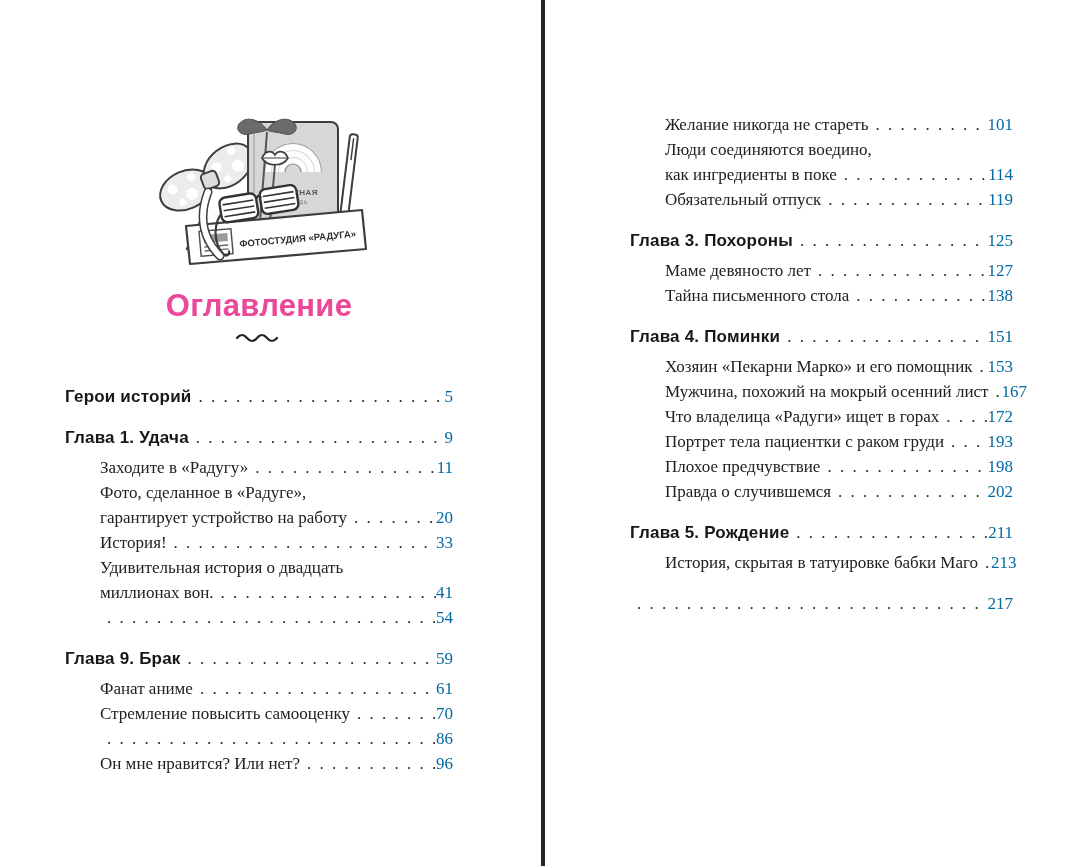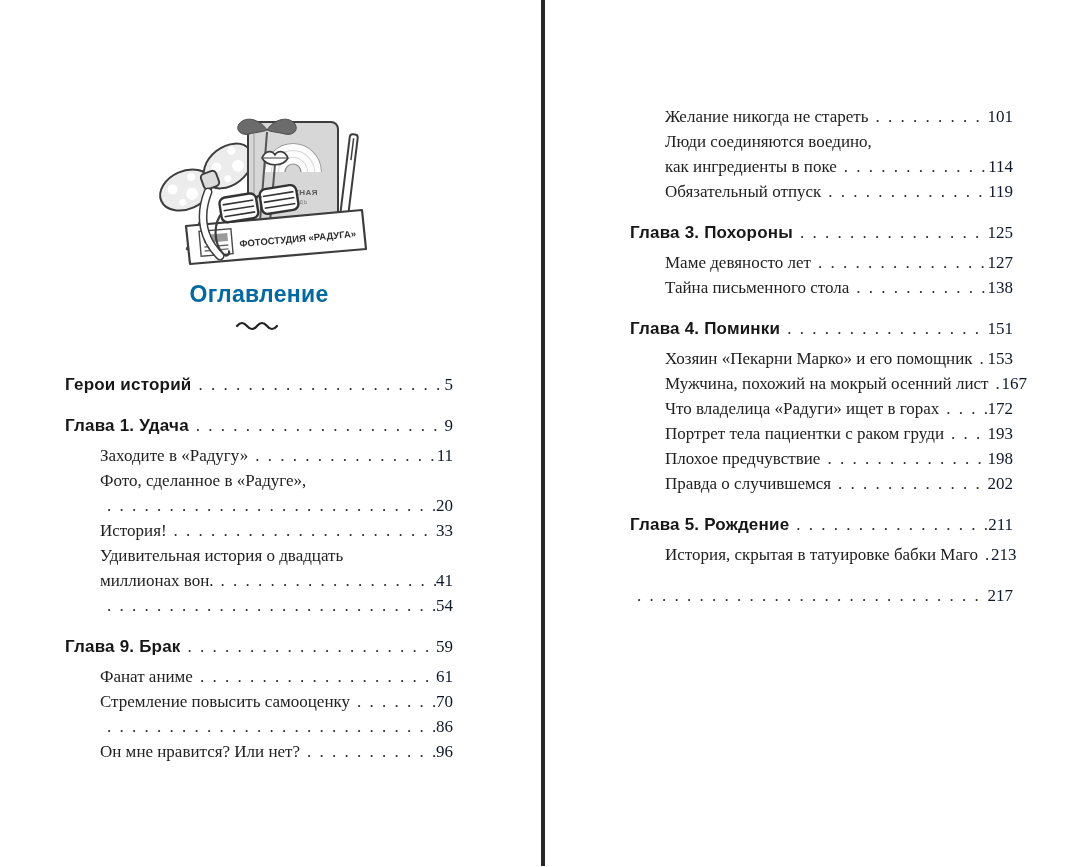--- a/index.html
+++ b/index.html
@@ -5,32 +5,32 @@
   html,body{margin:0;padding:0;background:#ffffff;}
   .screen{position:relative;width:1081px;height:867px;background:#ffffff;overflow:hidden;
           font-family:"Liberation Serif", serif;color:#212121;}
   .divider{position:absolute;left:541px;top:0;width:4px;height:866px;background:#262626;}
 
   .page{position:absolute;top:0;}
   .page-left{left:65px;width:388px;}
   .page-right{left:630px;top:96px;width:383px;}
 
   .art{display:block;margin:106px auto 0;width:222px;height:160px;}
-  .book-title{margin-top:12px;text-align:center;font-family:"Liberation Sans", sans-serif;
-              font-weight:700;font-size:23px;line-height:32px;color:#0369a1;letter-spacing:.3px;}
+  .book-title{margin-top:24px;text-align:center;font-family:"Liberation Sans", sans-serif;
+              font-weight:700;font-size:31px;line-height:32px;color:#ec4899;letter-spacing:.3px;}
   .ornament{display:block;margin:8px auto 0;}
 
   .toc{margin-top:40px;}
   .entry{margin:0;}
   .entry .line{display:flex;align-items:baseline;line-height:25px;font-size:17px;}
   .entry .wrapline{line-height:25px;font-size:17px;white-space:nowrap;}
   .entry .txt{white-space:nowrap;}
   .entry .leader{flex:1;min-width:0;overflow:hidden;white-space:nowrap;
                  padding-left:7px;padding-right:6px;word-spacing:4px;color:#2a2a2a;}
-  .entry .page-num{text-align:right;color:#0f172a;}
+  .entry .page-num{text-align:right;color:#0369a1;}
   .entry.chapter{margin-top:16px;margin-bottom:5px;}
   .entry.chapter.first{margin-top:0;margin-bottom:8px;}
   .entry.chapter .txt, .entry.chapter .wrapline{
       font-family:"Liberation Sans", sans-serif;font-weight:700;color:#171717;letter-spacing:.2px;text-align:center;}
   .entry.sub{padding-left:35px;}
 </style>
 </head>
 <body>
 
 <div class="screen">
@@ -151,20 +151,21 @@
       <span class="leader">. . . . . . . . . . . . . . . . . . . . . . . . . . . . . . . . . . . . . . . . . . . . . . . . . . . . . . . . . . . . . . . . . . . . . . </span>
       <span class="page-num">11</span>
     </div>
   </div>
 
   <div class="entry sub">
     <div class="extra-lines">
             <div class="wrapline">Фото, сделанное в «Радуге»,</div>
           </div>
     <div class="line">
+      <span class="txt">гарантирует устройство на работу</span>
       <span class="leader">. . . . . . . . . . . . . . . . . . . . . . . . . . . . . . . . . . . . . . . . . . . . . . . . . . . . . . . . . . . . . . . . . . . . . . </span>
       <span class="page-num">20</span>
     </div>
   </div>
 
   <div class="entry sub">
     <div class="extra-lines"></div>
     <div class="line">
       <span class="txt">История!</span>
       <span class="leader">. . . . . . . . . . . . . . . . . . . . . . . . . . . . . . . . . . . . . . . . . . . . . . . . . . . . . . . . . . . . . . . . . . . . . . </span>
@@ -233,21 +234,21 @@
       <span class="leader">. . . . . . . . . . . . . . . . . . . . . . . . . . . . . . . . . . . . . . . . . . . . . . . . . . . . . . . . . . . . . . . . . . . . . . </span>
       <span class="page-num">96</span>
     </div>
   </div>
 </div>
   </div>
 
   <div class="divider"></div>
 
   <div class="page page-right">
-    <div class="toc" style="margin-top:8px;">
+    <div class="toc" style="margin-top:16px;">
   <div class="entry sub">
     <div class="extra-lines"></div>
     <div class="line">
       <span class="txt">Желание никогда не стареть</span>
       <span class="leader">. . . . . . . . . . . . . . . . . . . . . . . . . . . . . . . . . . . . . . . . . . . . . . . . . . . . . . . . . . . . . . . . . . . . . . </span>
       <span class="page-num">101</span>
     </div>
   </div>
 
   <div class="entry sub">

